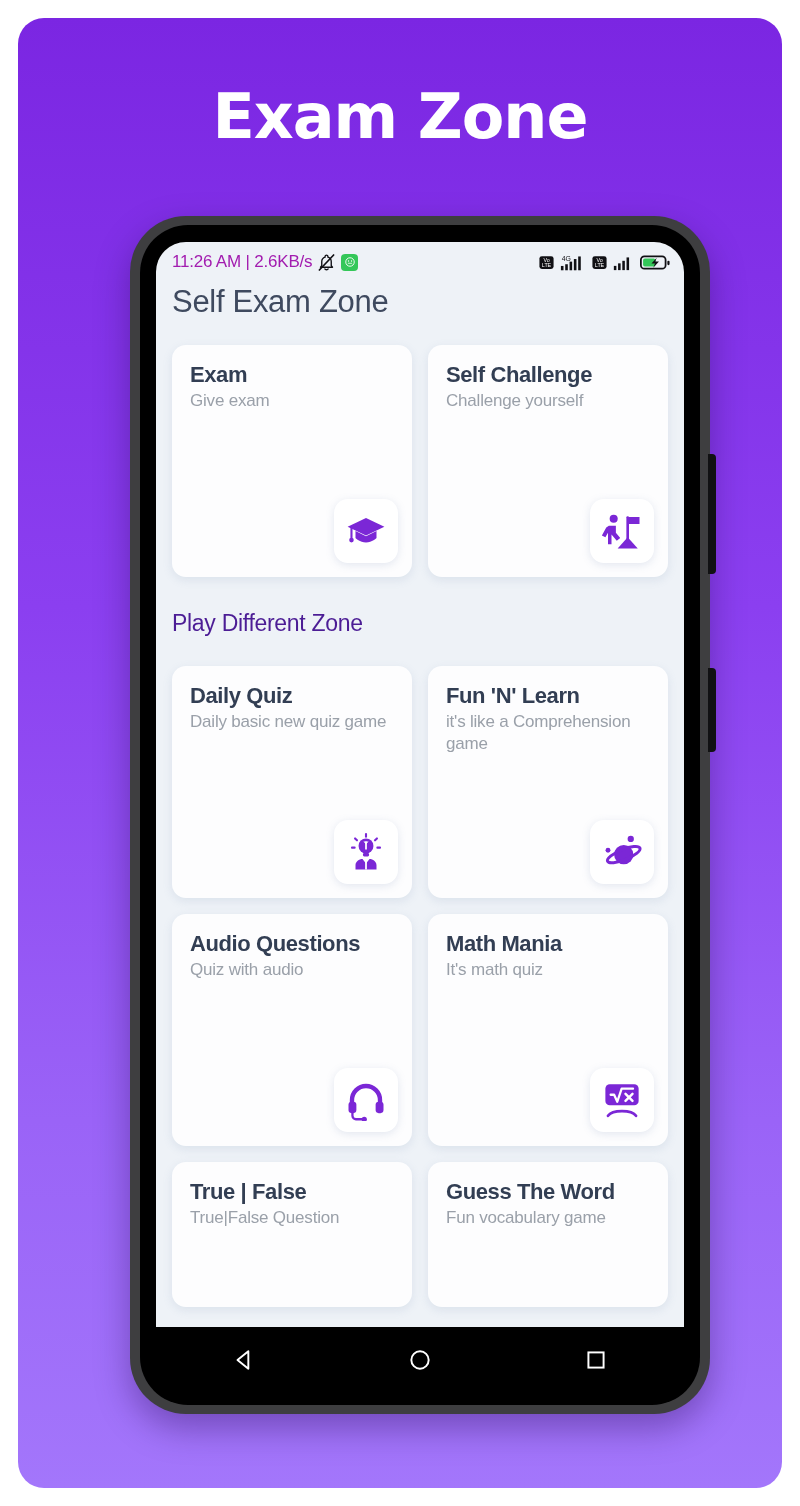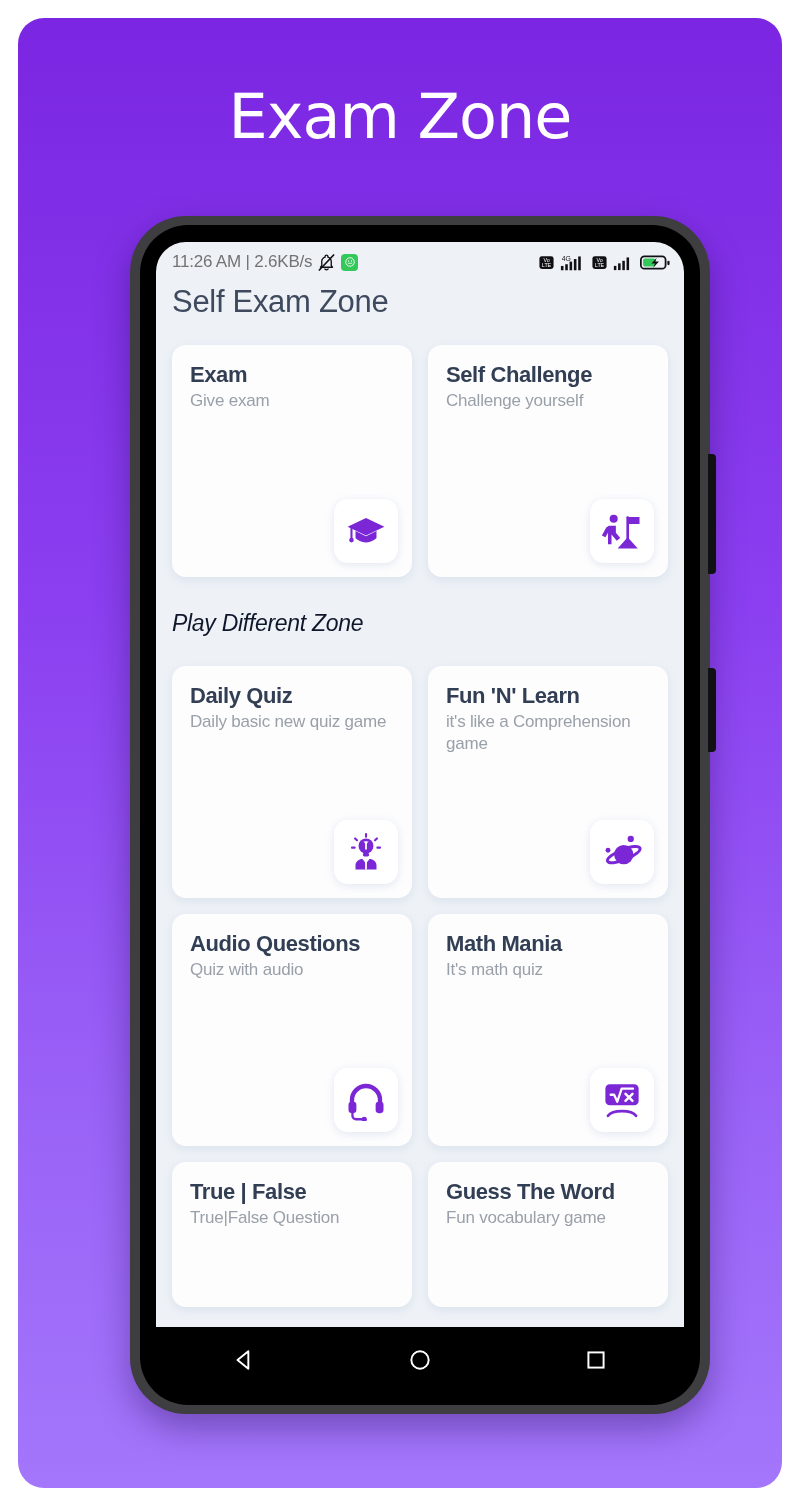--- a/index.html
+++ b/index.html
@@ -24,21 +24,21 @@
     overflow: hidden;
   }
 
   #promo-title {
     position: absolute;
     left: 0;
     top: 62px;
     width: 100%;
     text-align: center;
     font-size: 62px;
-    font-weight: normal;
+    font-weight: bold;
     letter-spacing: -1px;
     color: #ffffff;
     font-family: "DejaVu Sans", sans-serif;
   }
 
   
   #phone {
     position: absolute;
     left: 112px;
     top: 198px;
@@ -77,21 +77,21 @@
     overflow: hidden;
   }
 
   
   #status-bar {
     height: 40px;
     display: flex;
     align-items: center;
     padding: 0 14px 0 16px;
     font-size: 17px;
-    color: #737373;
+    color: #a21caf;
     gap: 6px;
   }
   #status-left { display: flex; align-items: center; gap: 5px; }
   #status-text { letter-spacing: -.2px; font-size: 17px; }
   #status-right { margin-left: auto; display: flex; align-items: center; gap: 5px; }
   .glyph-svg { display: block; }
   .smiley-badge {
     width: 17px; height: 17px; border-radius: 4px;
     background: #34c759; display: flex; align-items: center;
     justify-content: center;
@@ -103,24 +103,23 @@
   }
   #app-title {
     font-size: 31px;
     color: #3f4a5f;
     letter-spacing: -.3px;
   }
 
   
   .section-heading {
     font-size: 23px;
-    color: #0f172a;
+    color: #4c1d95;
     letter-spacing: -.3px;
     padding: 18px 16px 14px 16px;
-    font-style: italic;
   }
   .grid {
     display: grid;
     grid-template-columns: 1fr 1fr;
     gap: 16px;
     padding: 15px 16px;
   }
   .card {
     position: relative;
     height: 232px;

